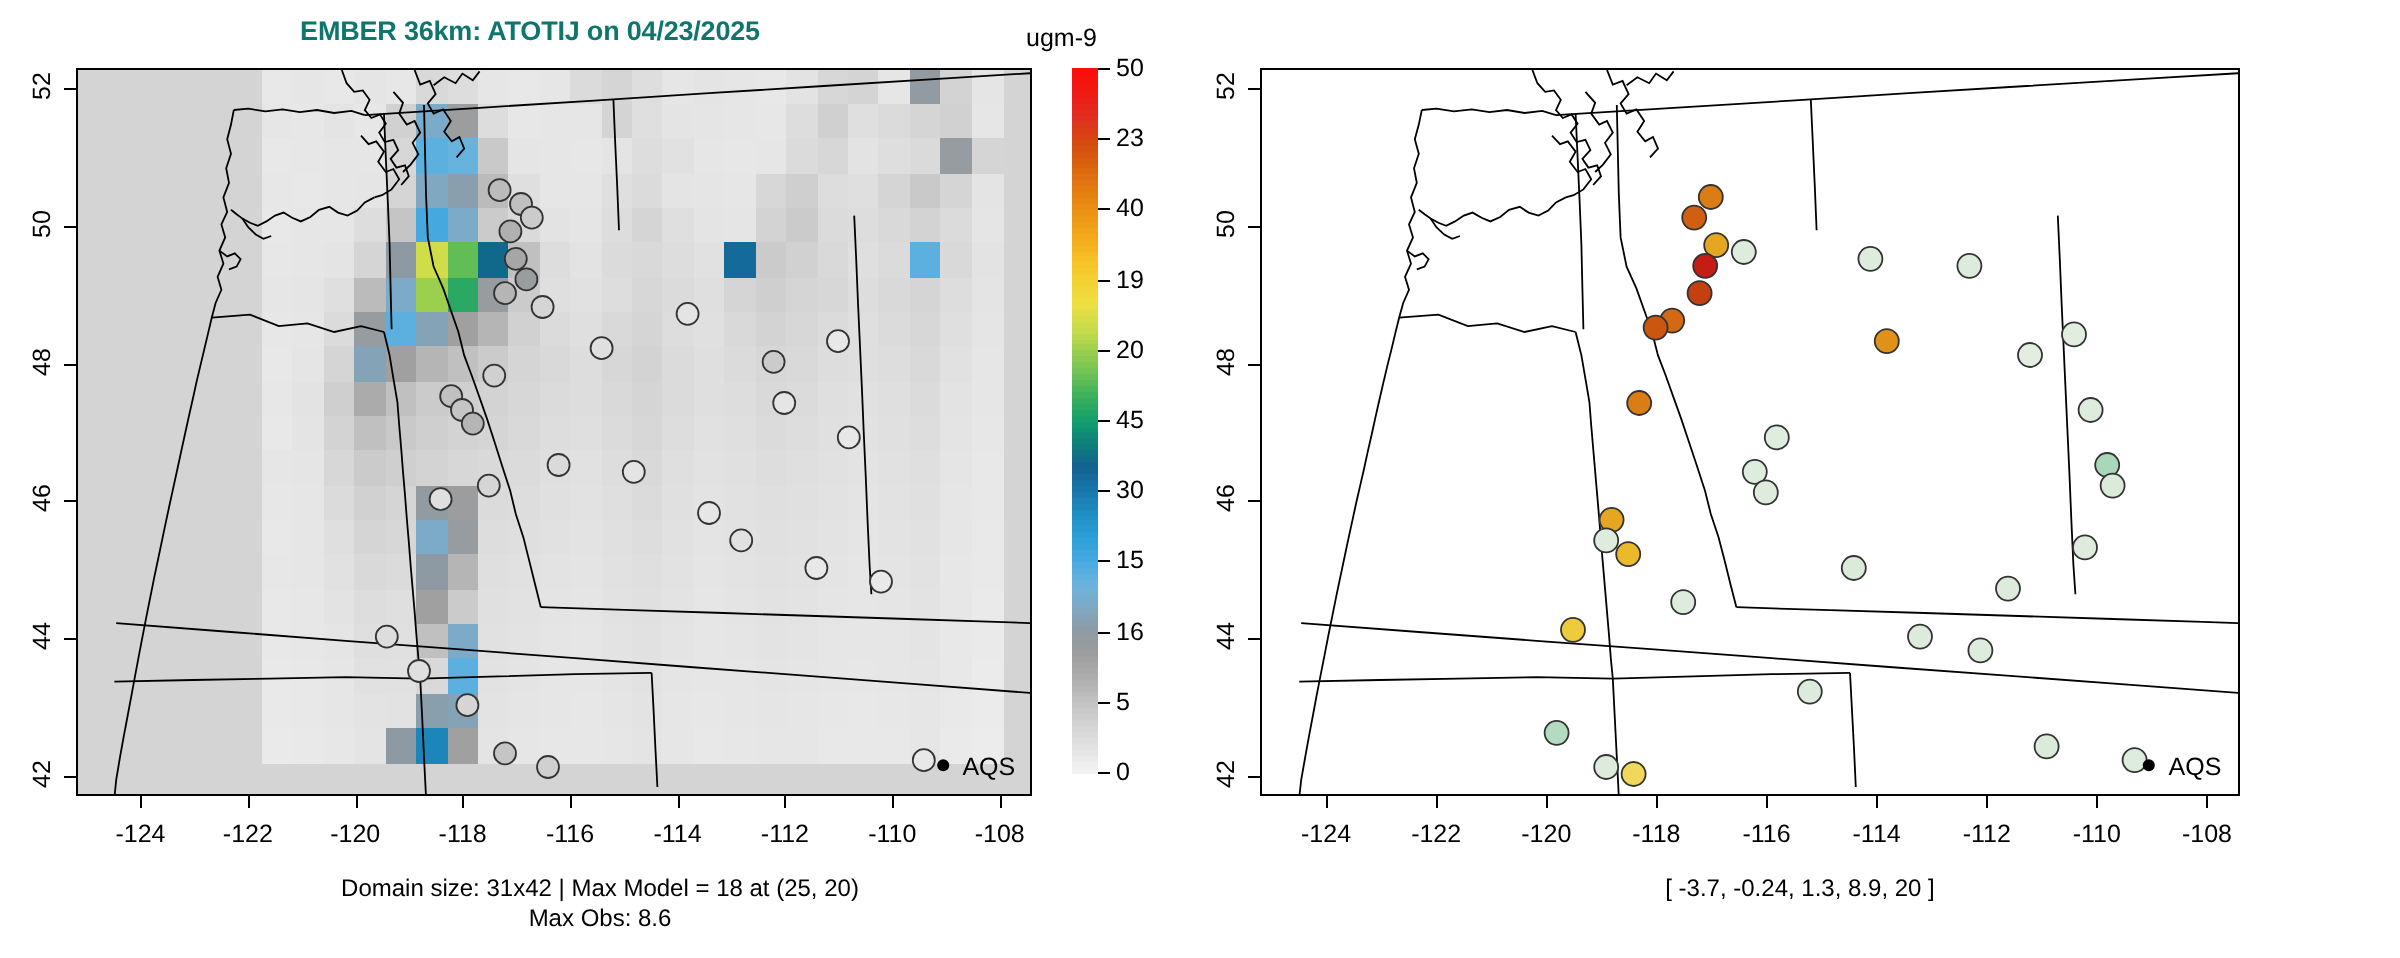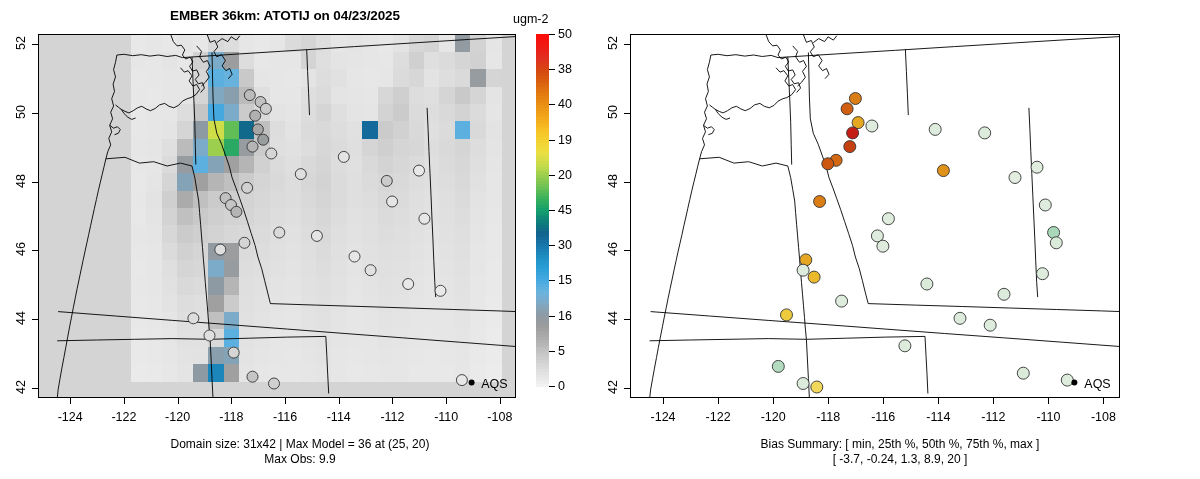--- a/index.html
+++ b/index.html
@@ -5,21 +5,21 @@
   html,body{margin:0;padding:0;background:#ffffff;}
   body{width:1200px;height:479px;font-family:"Liberation Sans",sans-serif;overflow:hidden;}
   .figure{position:relative;width:1200px;height:479px;background:#fff;}
 
   .panel{position:absolute;top:0;height:479px;}
   #panel-left{left:0;width:600px;}
   #panel-right{left:600px;width:600px;}
 
   .panel-title{
     position:absolute;top:8px;left:0;width:530px;text-align:center;
-    font-size:13.5px;font-weight:bold;color:#000000;letter-spacing:-0.1px;margin-left:20px;
+    font-size:13.5px;font-weight:bold;color:#0f766e;letter-spacing:-0.1px;
   }
   #panel-right .panel-title{width:540px;left:20px;}
 
   
   .plotbox{position:absolute;left:38px;top:34px;width:478px;height:364px;
            border:1px solid #000;box-sizing:border-box;overflow:hidden;background:#fff;}
   #panel-right .plotbox{left:30px;width:490px;}
 
   .mapclip{position:absolute;inset:0;overflow:hidden;}
 
@@ -633,26 +633,26 @@
         <div class="ylab" style="left: 6px; top: 242.34px;">46</div>
         <div class="tick ytick" style="left: 32px; top: 181.66px;"></div>
         <div class="ylab" style="left: 6px; top: 173.66px;">48</div>
         <div class="tick ytick" style="left: 32px; top: 112.981px;"></div>
         <div class="ylab" style="left: 6px; top: 104.981px;">50</div>
         <div class="tick ytick" style="left: 32px; top: 44.3019px;"></div>
         <div class="ylab" style="left: 6px; top: 36.3019px;">52</div>
       </div>
 
     <div class="caption">
-      <div>Domain size: 31x42 | Max Model = 36 at (25, 20)</div>
-      <div>Max Obs: 9.9</div>
+      <div>Domain size: 31x42 | Max Model = 18 at (25, 20)</div>
+      <div>Max Obs: 8.6</div>
     </div>
 
     <div class="cbar-wrap" id="cbar-left">
-      <div class="cbar-unit">ugm-2</div>
+      <div class="cbar-unit">ugm-9</div>
       <div class="cbar-strip">
           <div class="cbar-seg" style="top: 349.07px; height: 3.53px; background: rgb(242, 242, 242);"></div>
           <div class="cbar-seg" style="top: 346.13px; height: 3.53px; background: rgb(238, 238, 238);"></div>
           <div class="cbar-seg" style="top: 343.2px; height: 3.53px; background: rgb(234, 234, 234);"></div>
           <div class="cbar-seg" style="top: 340.27px; height: 3.53px; background: rgb(230, 230, 230);"></div>
           <div class="cbar-seg" style="top: 337.33px; height: 3.53px; background: rgb(226, 226, 226);"></div>
           <div class="cbar-seg" style="top: 334.4px; height: 3.53px; background: rgb(222, 222, 222);"></div>
           <div class="cbar-seg" style="top: 331.47px; height: 3.53px; background: rgb(218, 218, 218);"></div>
           <div class="cbar-seg" style="top: 328.53px; height: 3.53px; background: rgb(214, 214, 214);"></div>
           <div class="cbar-seg" style="top: 325.6px; height: 3.53px; background: rgb(210, 210, 210);"></div>
@@ -780,21 +780,21 @@
         <div class="cbar-num" style="top: 211.2px;">30</div>
         <div class="cbar-tick" style="top: 176px;"></div>
         <div class="cbar-num" style="top: 176px;">45</div>
         <div class="cbar-tick" style="top: 140.8px;"></div>
         <div class="cbar-num" style="top: 140.8px;">20</div>
         <div class="cbar-tick" style="top: 105.6px;"></div>
         <div class="cbar-num" style="top: 105.6px;">19</div>
         <div class="cbar-tick" style="top: 70.4px;"></div>
         <div class="cbar-num" style="top: 70.4px;">40</div>
         <div class="cbar-tick" style="top: 35.2px;"></div>
-        <div class="cbar-num" style="top: 35.2px;">38</div>
+        <div class="cbar-num" style="top: 35.2px;">23</div>
         <div class="cbar-tick" style="top: 0px;"></div>
         <div class="cbar-num" style="top: 0px;">50</div>
       </div>
   </div>
 
   <div class="panel" id="panel-right">
 
     <div class="plotbox">
       <svg class="overlay" id="svg-right" width="488" height="362">
           <path d="M135.2,0.0 L137.7,6.6 L141.6,10.9 L146.0,10.2 L149.4,14.9 L147.0,20.0 L150.4,24.0 L154.8,22.2 L157.8,26.9 L154.3,31.3 L157.3,36.0 L161.7,34.9 L164.2,40.0 L160.2,44.4 L163.2,48.8 L167.6,47.7 L169.5,53.1 L165.6,57.5 " fill="none" stroke="#000" stroke-width="0.9"></path>
@@ -888,21 +888,20 @@
         <div class="ylab" style="left: -2px; top: 242.34px;">46</div>
         <div class="tick ytick" style="left: 24px; top: 181.66px;"></div>
         <div class="ylab" style="left: -2px; top: 173.66px;">48</div>
         <div class="tick ytick" style="left: 24px; top: 112.981px;"></div>
         <div class="ylab" style="left: -2px; top: 104.981px;">50</div>
         <div class="tick ytick" style="left: 24px; top: 44.3019px;"></div>
         <div class="ylab" style="left: -2px; top: 36.3019px;">52</div>
       </div>
 
     <div class="caption">
-      <div>Bias Summary: [ min, 25th %, 50th %, 75th %, max ]</div>
       <div>[ -3.7,   -0.24,   1.3,   8.9,   20 ]</div>
     </div>
 
     <div class="cbar-wrap" id="cbar-right">
       
       
     </div>
   </div>
 </div>
 

